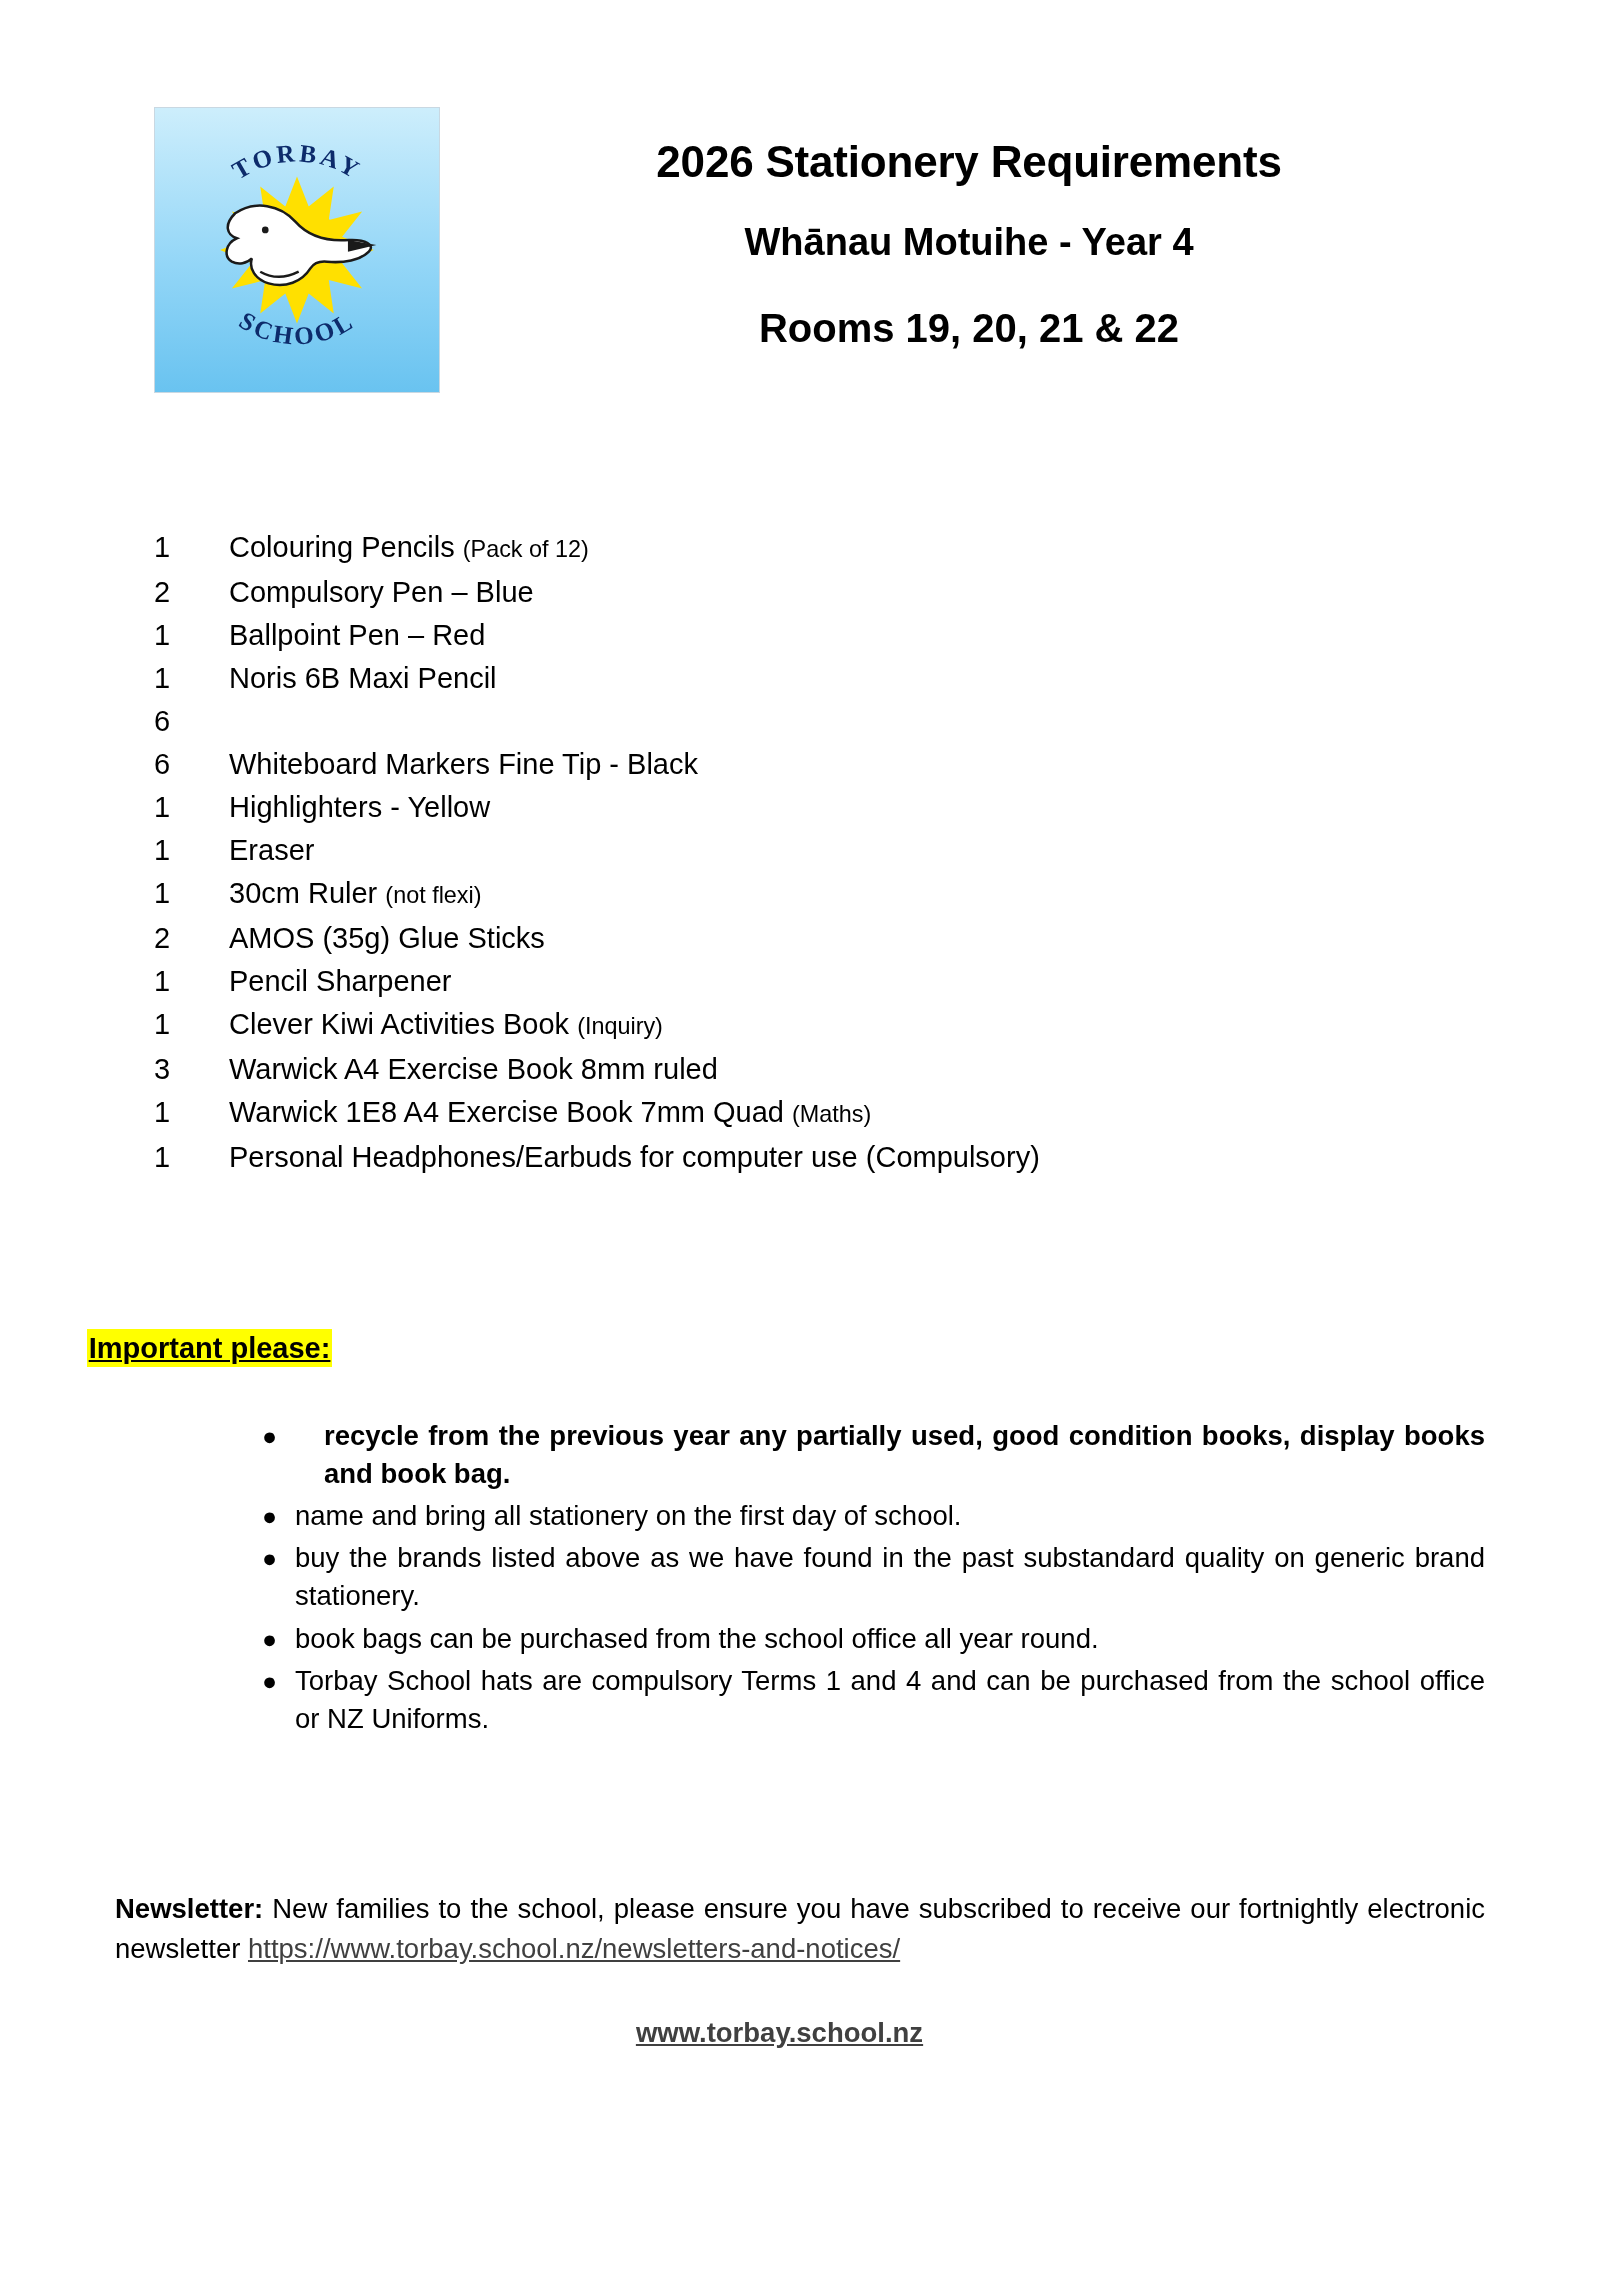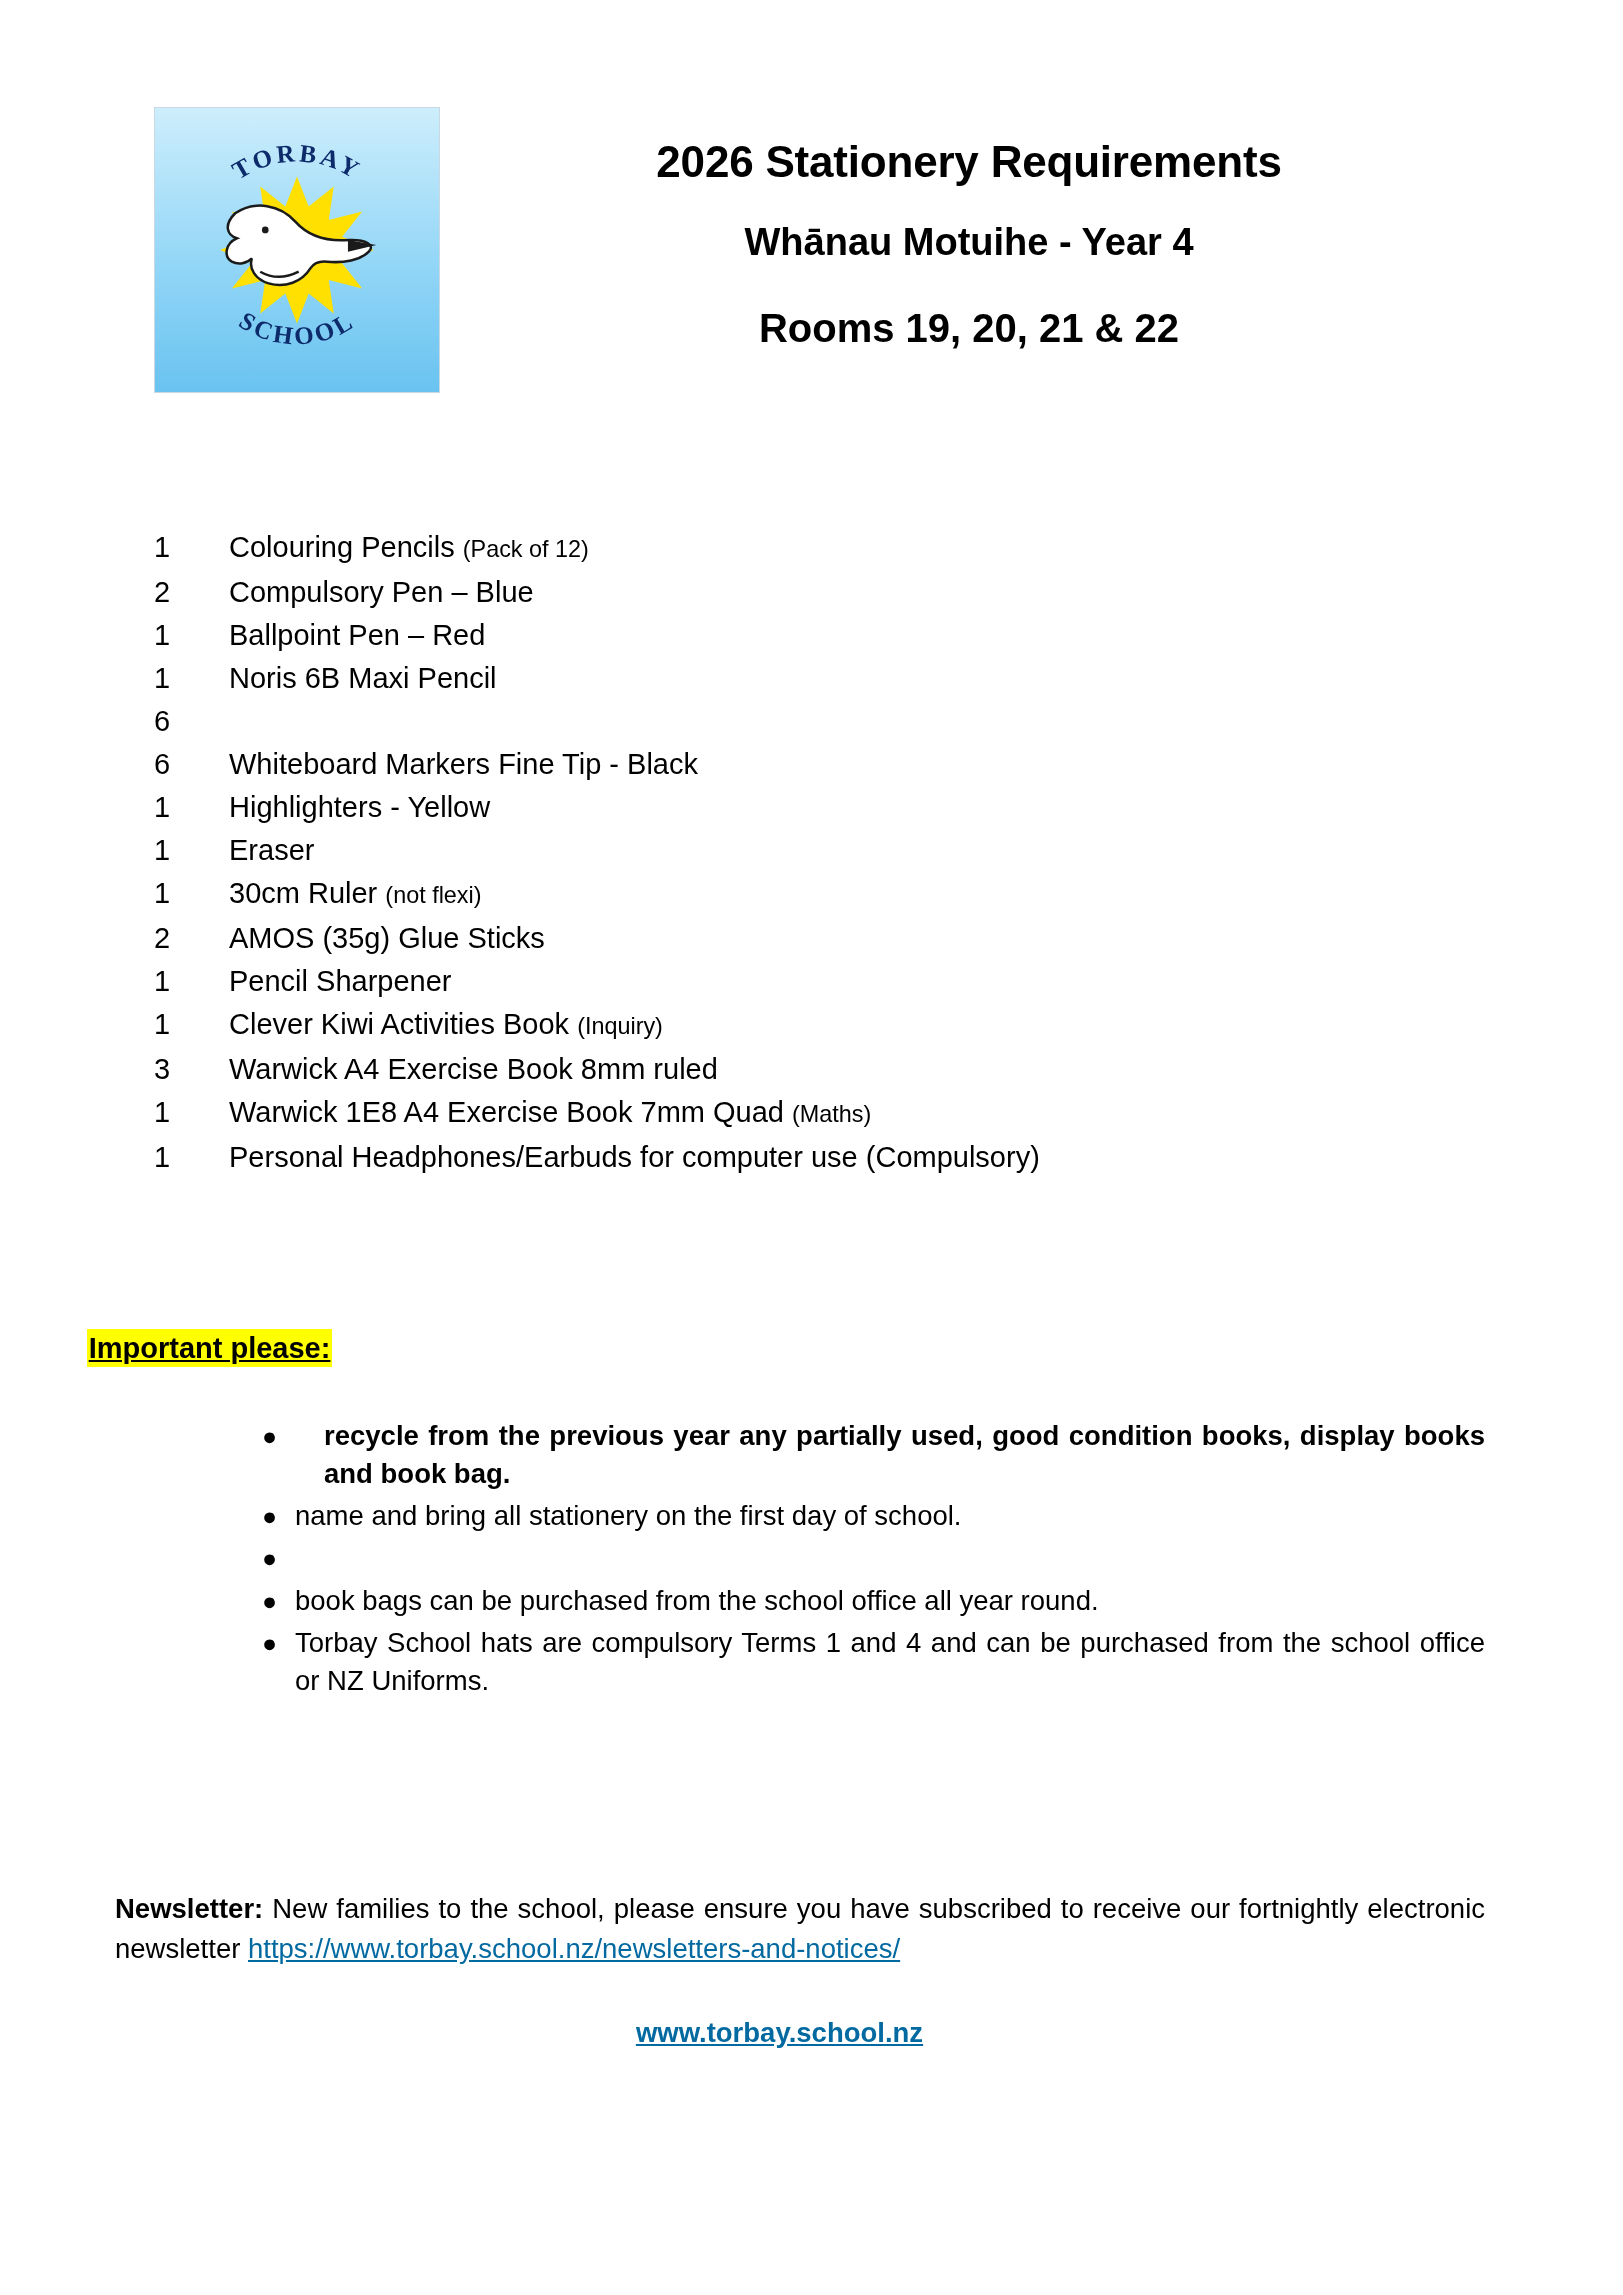--- a/index.html
+++ b/index.html
@@ -151,21 +151,21 @@
     font-size: 27.5px;
     line-height: 40px;
     padding: 0 138px 0 115px;
     text-align: justify;
     text-justify: inter-word;
   }
   .newsletter .lbl {
     font-weight: bold;
   }
   a.link {
-    color: #0369a1;
+    color: #404040;
     text-decoration: underline;
   }
   .site {
     text-align: center;
     margin-top: 48px;
     font-size: 27.5px;
     font-weight: bold;
     padding-right: 64px;
   }
 </style>
@@ -285,20 +285,21 @@
         <li class="bullet strong">
           <span class="dot">●</span>
           <span class="btext">recycle from the previous year any partially used, good condition books, display books and book bag.</span>
         </li>
         <li class="bullet">
           <span class="dot">●</span>
           <span class="btext">name and bring all stationery on the first day of school.</span>
         </li>
         <li class="bullet">
           <span class="dot">●</span>
+          <span class="btext">buy the brands listed above as we have found in the past substandard quality on generic brand stationery.</span>
         </li>
         <li class="bullet">
           <span class="dot">●</span>
           <span class="btext">book bags can be purchased from the school office all year round.</span>
         </li>
         <li class="bullet">
           <span class="dot">●</span>
           <span class="btext">Torbay School hats are compulsory Terms 1 and 4 and can be purchased from the school office or NZ Uniforms.</span>
         </li>
       </ul>

